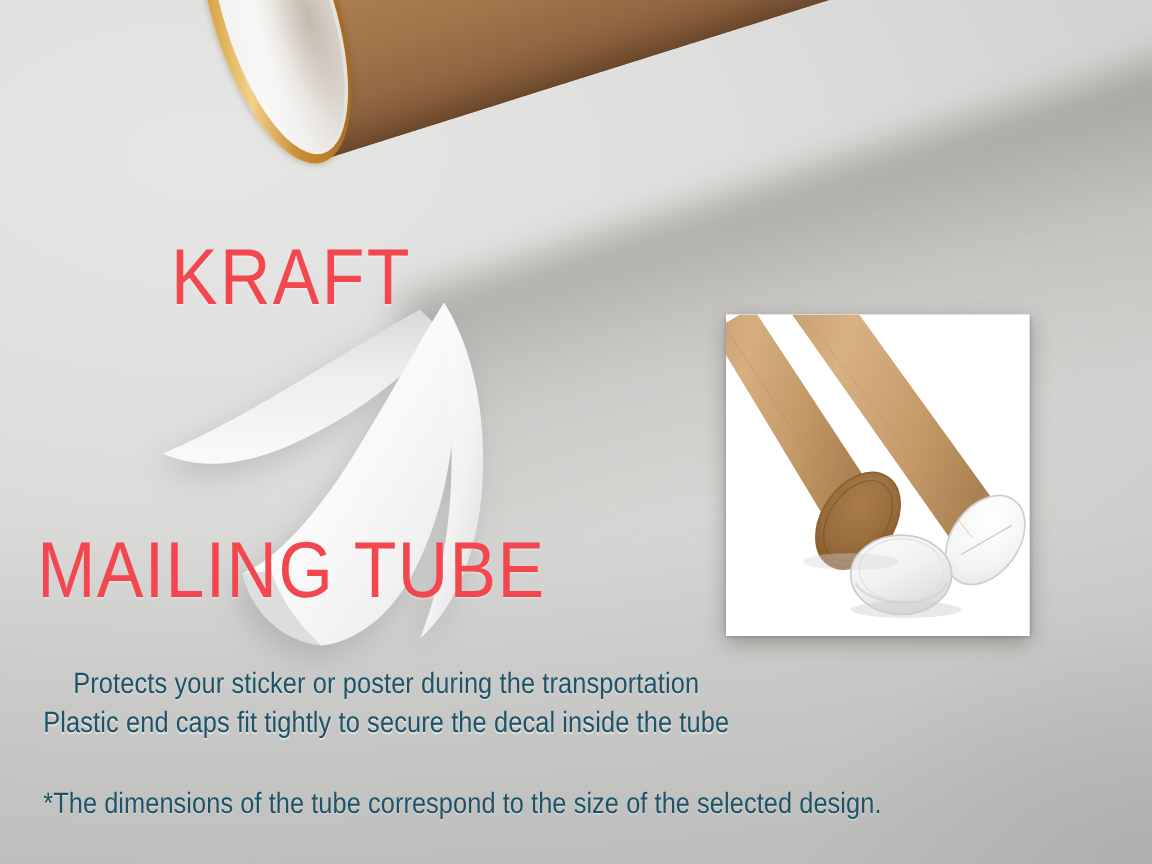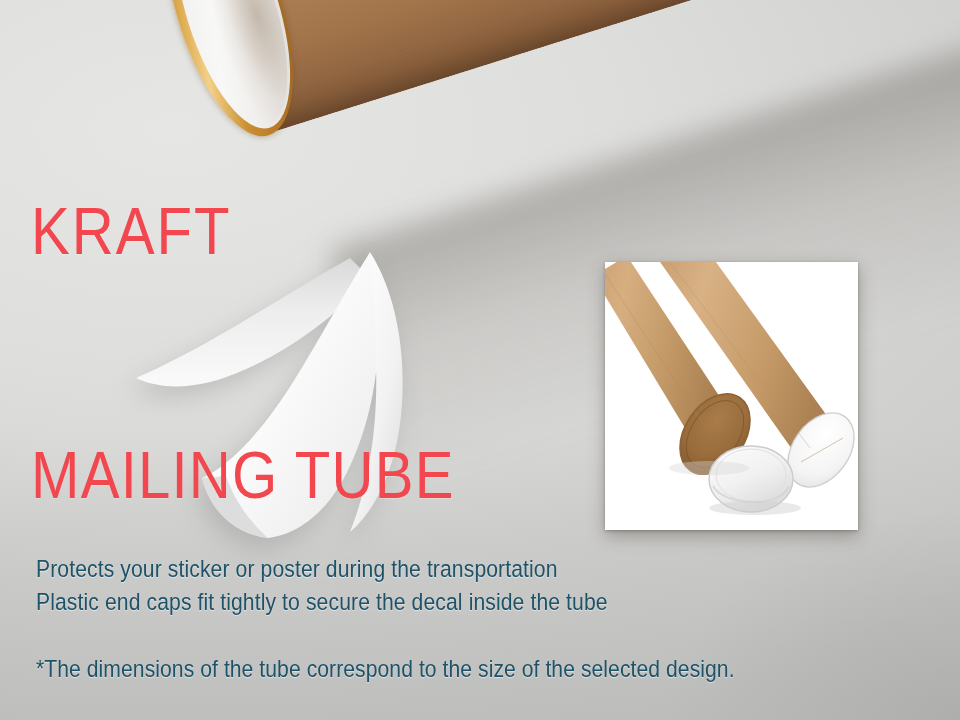--- a/index.html
+++ b/index.html
@@ -8,20 +8,21 @@
     width:960px;height:720px;overflow:hidden;
     font-family:"Liberation Sans", sans-serif;
     background:#d7d7d5;
   }
 
   
   #stage{
     position:relative;width:960px;height:720px;overflow:hidden;
     background:
       radial-gradient(120% 90% at 18% 18%, #e6e6e4 0%, #dededc 38%, #d2d2d0 70%, #c9c9c7 100%);
+    text-align: center;
   }
   
   .floor-shade{
     position:absolute;left:0;top:430px;width:960px;height:290px;
     background:linear-gradient(180deg, rgba(175,175,175,0.00) 0%, rgba(168,168,168,0.18) 45%, rgba(160,160,160,0.30) 100%);
     pointer-events:none;
   }
   .corner-dark{
     position:absolute;right:0;bottom:0;width:420px;height:300px;
     background:radial-gradient(100% 100% at 100% 100%, rgba(140,140,140,0.30) 0%, rgba(140,140,140,0.0) 70%);

